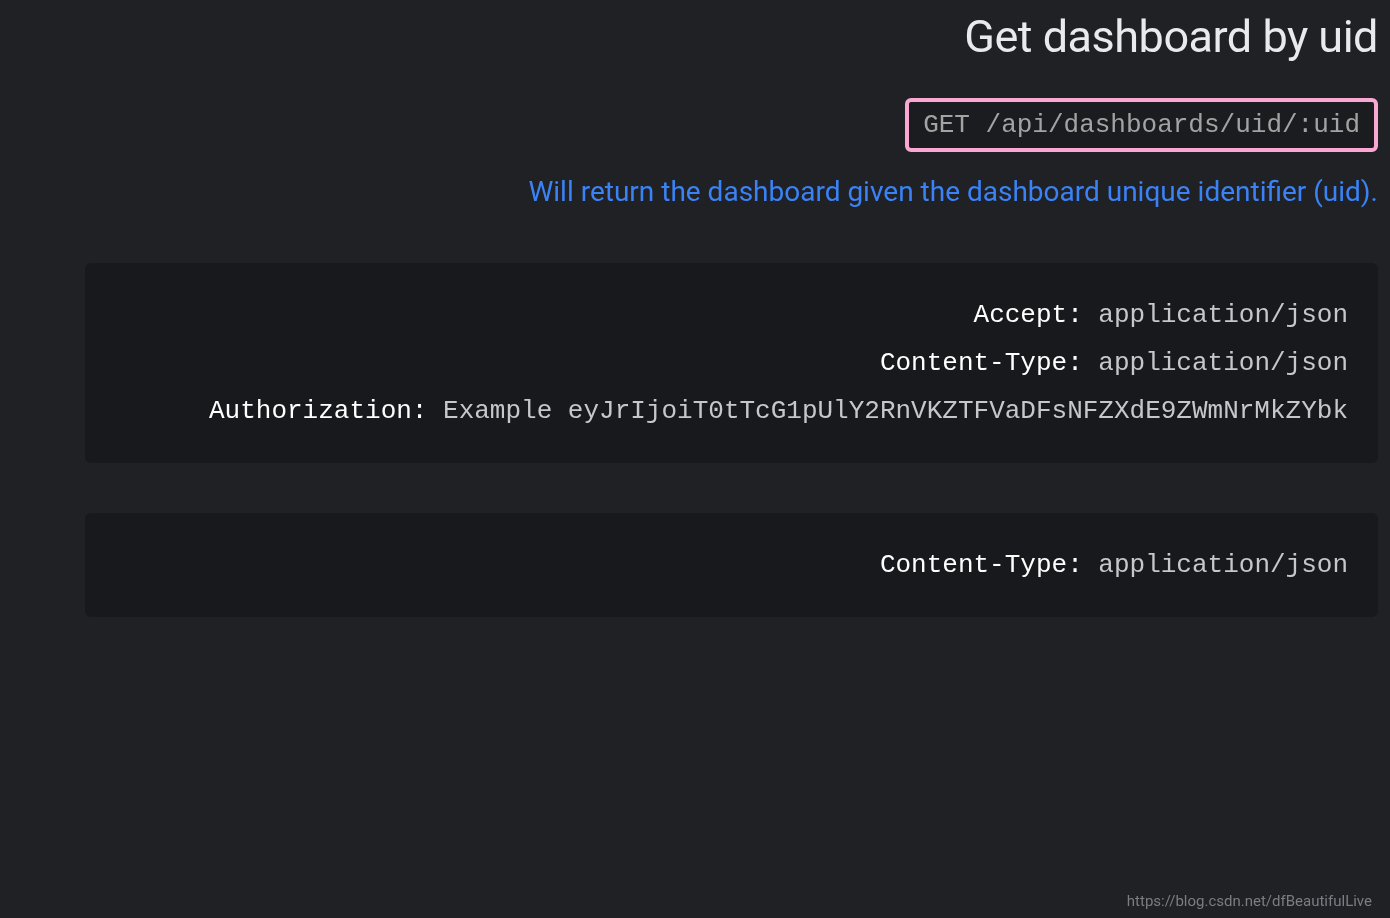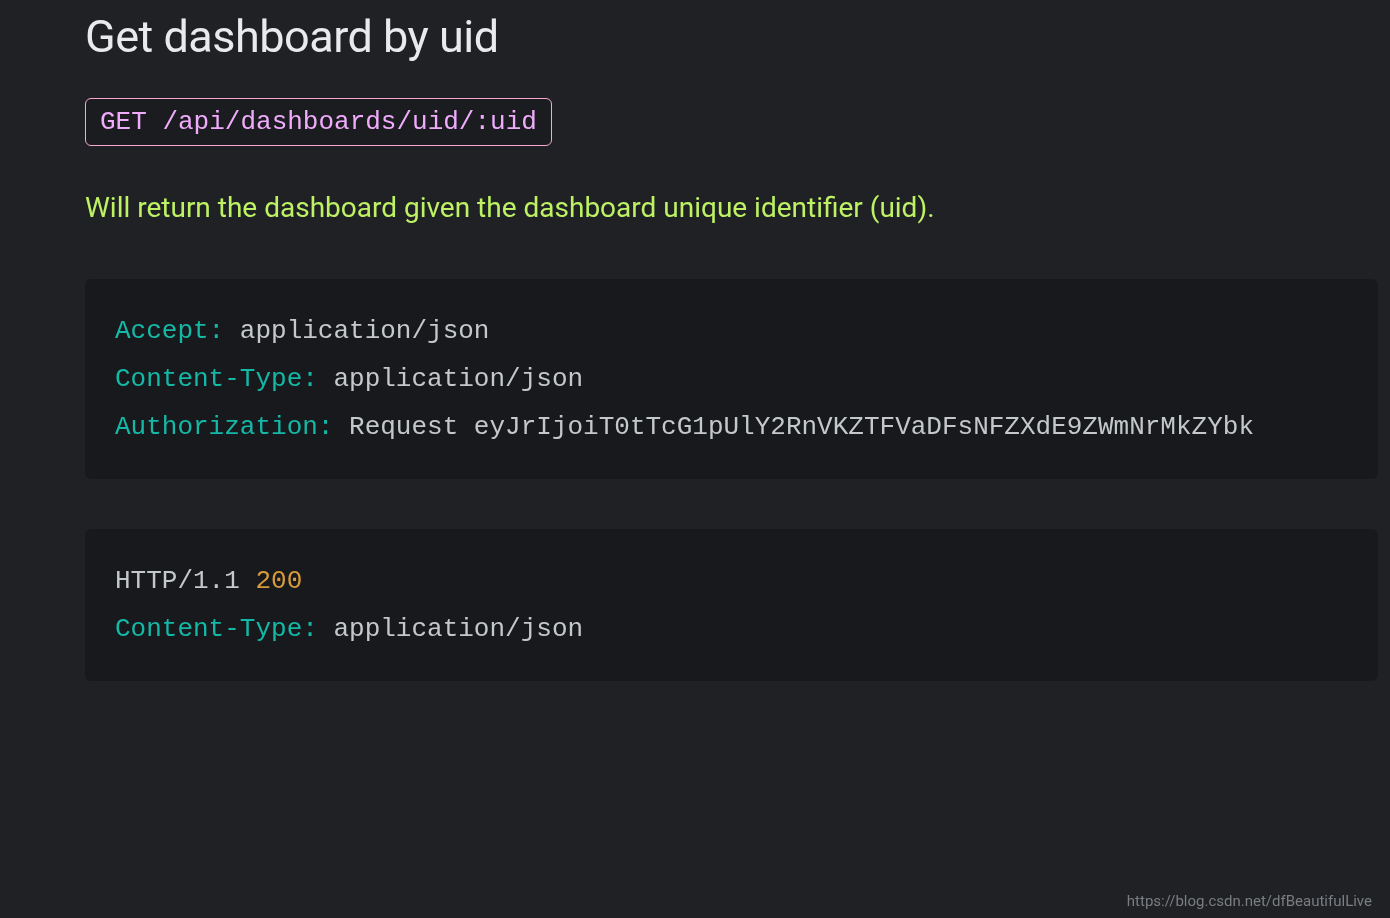--- a/index.html
+++ b/index.html
@@ -12,42 +12,43 @@
       color: #d0d3d6;
       font-family: -apple-system, BlinkMacSystemFont, "Segoe UI", Roboto, "Helvetica Neue", Arial, sans-serif;
       padding: 0;
       width: 1390px;
       height: 918px;
       overflow: hidden;
       position: relative;
     }
     .content {
       padding: 10px 12px 0 85px;
+      text-align: right;
     }
     h1 {
       color: #e8eaed;
       font-size: 45px;
       font-weight: 400;
       margin-bottom: 35px;
       letter-spacing: -0.5px;
     }
     .endpoint-badge {
       display: inline-block;
-      border: 1px solid #f9a8d4;
+      border: 4px solid #f9a8d4;
       border-radius: 6px;
       padding: 8px 14px;
       font-family: "SFMono-Regular", Consolas, "Liberation Mono", Menlo, monospace;
       font-size: 26px;
-      color: #f0abfc;
+      color: #a3a3a3;
       background-color: #1a1c1f;
-      margin-bottom: 45px;
+      margin-bottom: 23px;
     }
     .description {
       font-size: 28px;
-      color: #bef264;
+      color: #3b82f6;
       margin-bottom: 55px;
       font-weight: 400;
     }
     .section-label {
       font-size: 27px;
       color: #e8eaed;
       margin-bottom: 28px;
     }
     .section-label strong {
       font-weight: 600;
@@ -62,21 +63,21 @@
       color: #c5c8cb;
       margin-bottom: 50px;
       margin-right: 0;
       white-space: nowrap;
       overflow: hidden;
     }
     .code-line {
       display: block;
     }
     .header-name {
-      color: #14b8a6;
+      color: #ffffff;
     }
     .status-code {
       color: #d89b3a;
     }
     .watermark {
       position: absolute;
       bottom: 8px;
       right: 18px;
       font-size: 15px;
       color: #7a7d81;
@@ -90,23 +91,22 @@
   <h1>Get dashboard by uid</h1>
 
   <div class="endpoint-badge">GET /api/dashboards/uid/:uid</div>
 
   <p class="description">Will return the dashboard given the dashboard unique identifier (uid).</p>
 
 
   <div class="code-block">
     <span class="code-line"><span class="header-name">Accept:</span><span> application/json</span></span>
     <span class="code-line"><span class="header-name">Content-Type:</span><span> application/json</span></span>
-    <span class="code-line"><span class="header-name">Authorization:</span><span> Request eyJrIjoiT0tTcG1pUlY2RnVKZTFVaDFsNFZXdE9ZWmNrMkZYbk</span></span>
+    <span class="code-line"><span class="header-name">Authorization:</span><span> Example eyJrIjoiT0tTcG1pUlY2RnVKZTFVaDFsNFZXdE9ZWmNrMkZYbk</span></span>
   </div>
 
 
   <div class="code-block">
-    <span class="code-line"><span>HTTP/1.1 </span><span class="status-code">200</span></span>
     <span class="code-line"><span class="header-name">Content-Type:</span><span> application/json</span></span>
   </div>
 </div>
 
 <div class="watermark">https://blog.csdn.net/dfBeautifulLive</div>
 
 </body></html>

